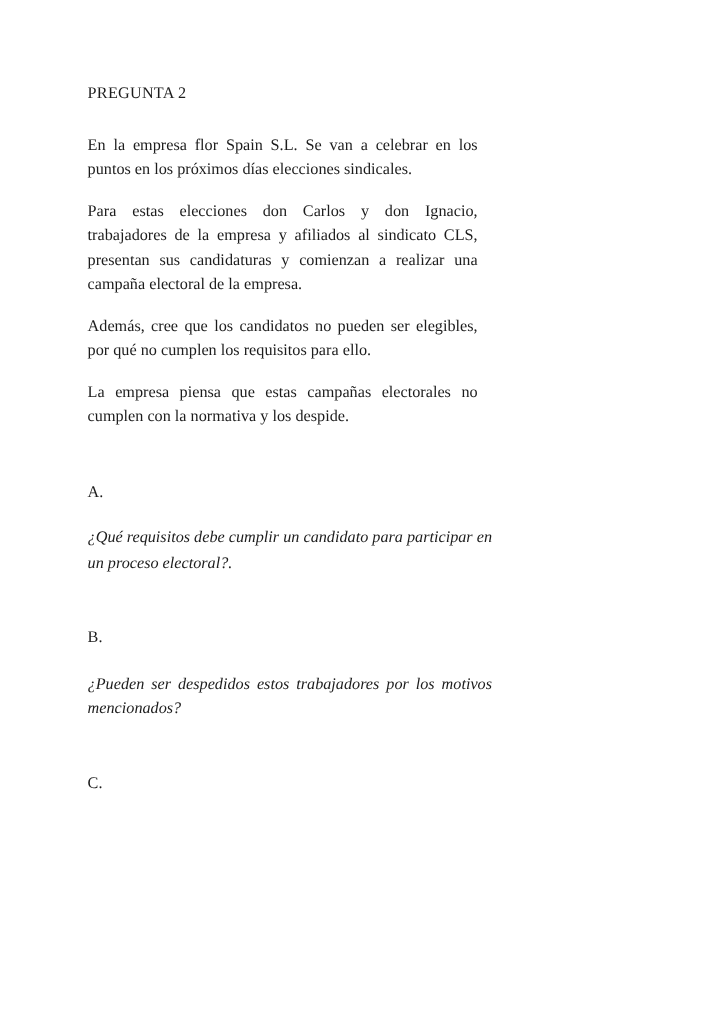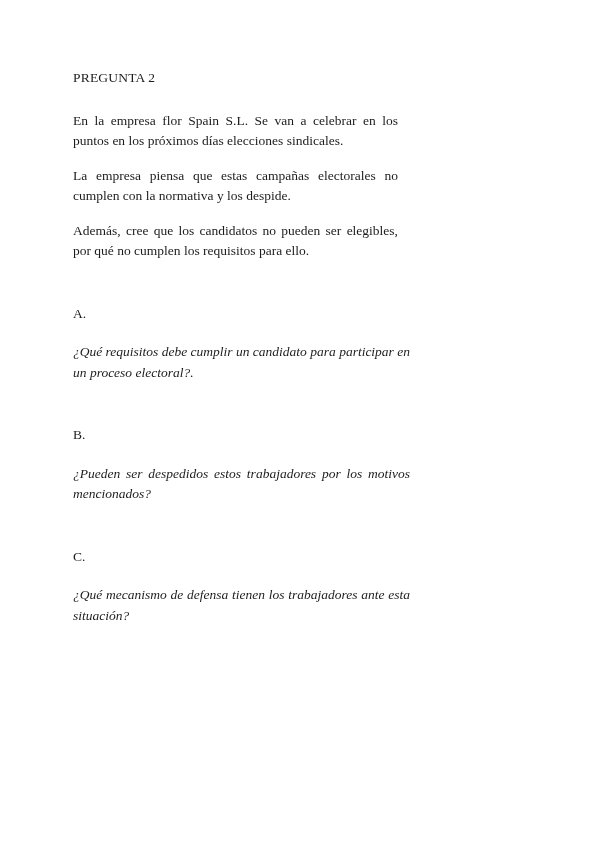--- a/index.html
+++ b/index.html
@@ -46,33 +46,33 @@
 </style>
 </head>
 <body>
 
 <div class="page">
 
   <p class="doc-title">PREGUNTA 2</p>
 
   <p class="para">En la empresa flor Spain S.L. Se van a celebrar en los puntos en los próximos días elecciones sindicales.</p>
 
+  <p class="para">Para estas elecciones don Carlos y don Ignacio, trabajadores de la empresa y afiliados al sindicato CLS, presentan sus candidaturas y comienzan a realizar una campaña electoral de la empresa.</p>
+
+  <p class="para">Además, cree que los candidatos no pueden ser elegibles, por qué no cumplen los requisitos para ello.</p>
 
   <p class="para">La empresa piensa que estas campañas electorales no cumplen con la normativa y los despide.</p>
-
-  <p class="para">Además, cree que los candidatos no pueden ser elegibles, por qué no cumplen los requisitos para ello.</p>
 
   <div class="section">
     <p class="section-label">A.</p>
     <p class="section-question">¿Qué requisitos debe cumplir un candidato para participar en un proceso electoral?.</p>
   </div>
 
   <div class="section">
     <p class="section-label">B.</p>
     <p class="section-question">¿Pueden ser despedidos estos trabajadores por los motivos mencionados?</p>
   </div>
 
   <div class="section">
     <p class="section-label">C.</p>
-    <p class="section-question">¿Qué mecanismo de defensa tienen los trabajadores ante esta situación?</p>
   </div>
 
 </div>
 
 </body></html>

